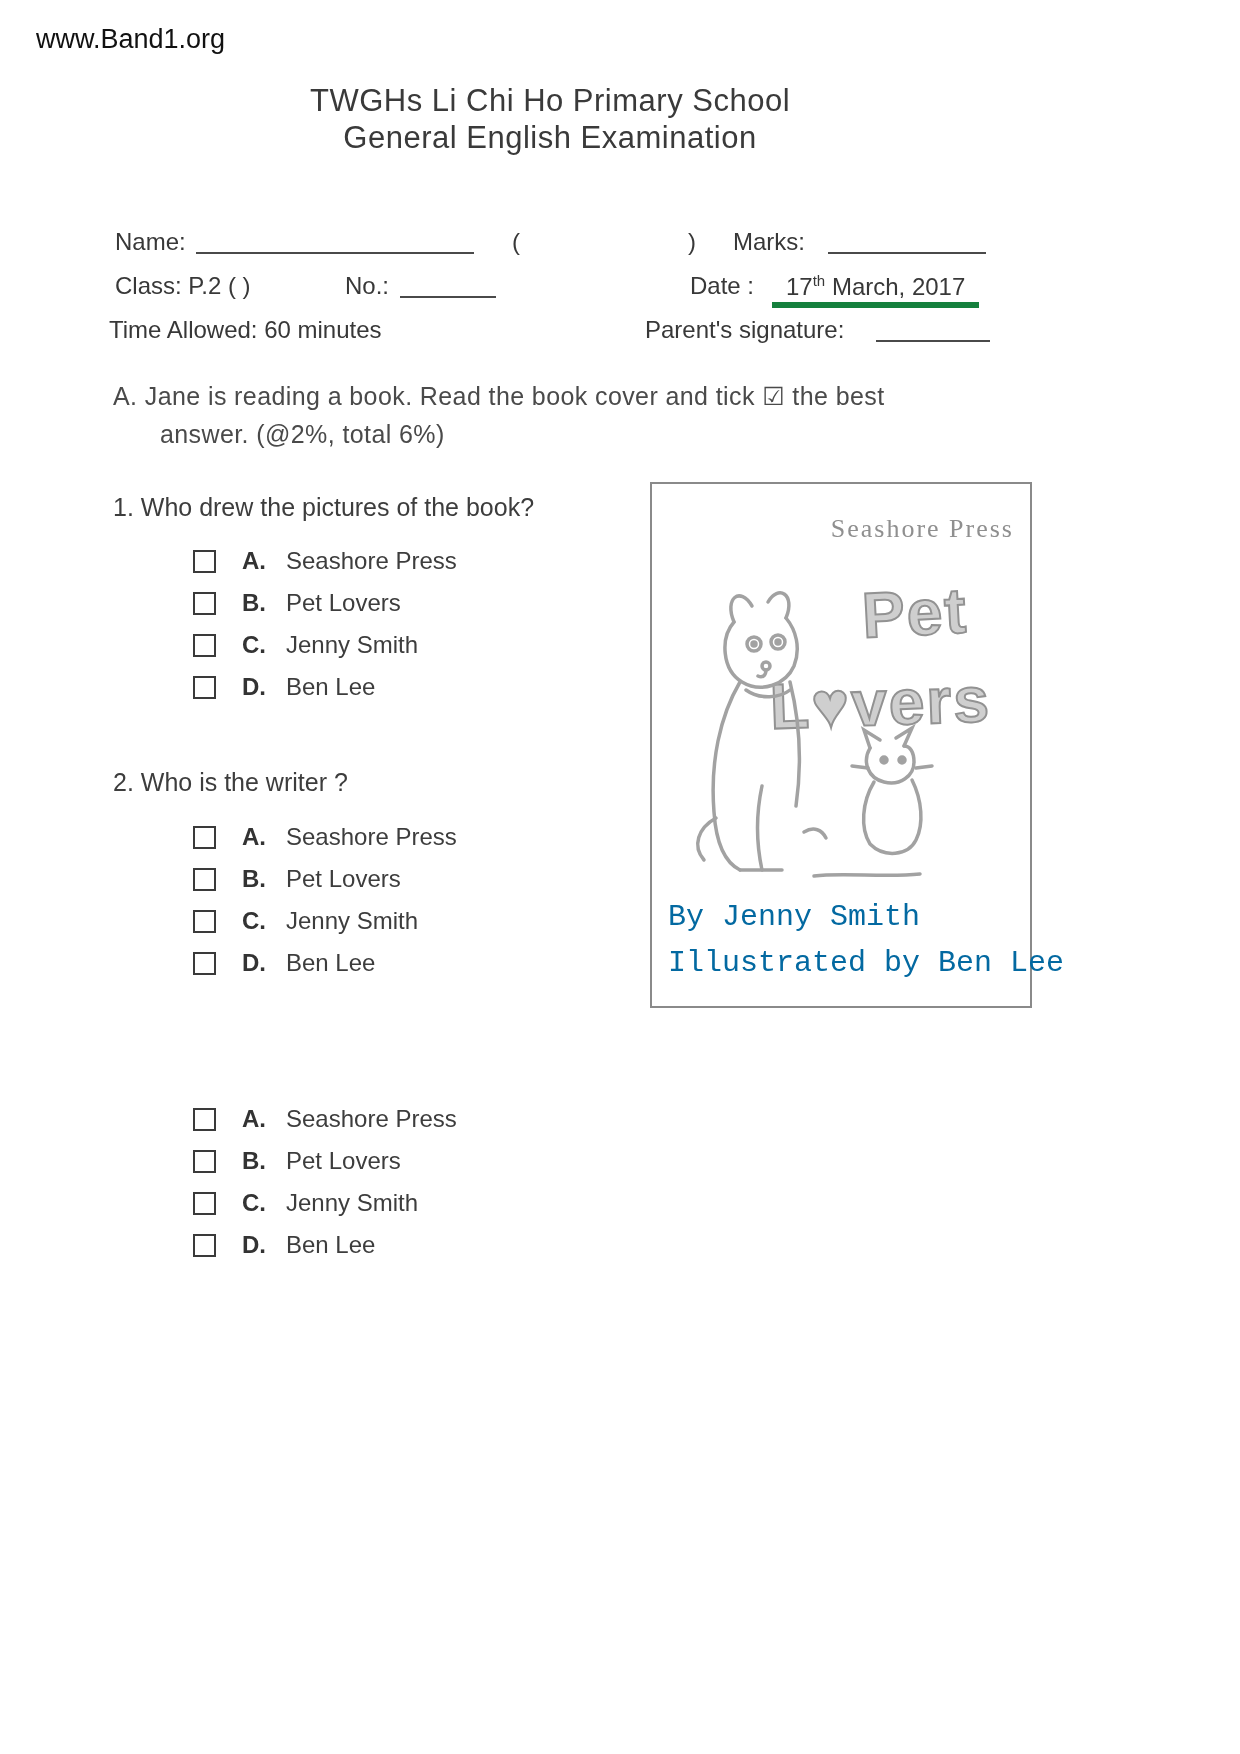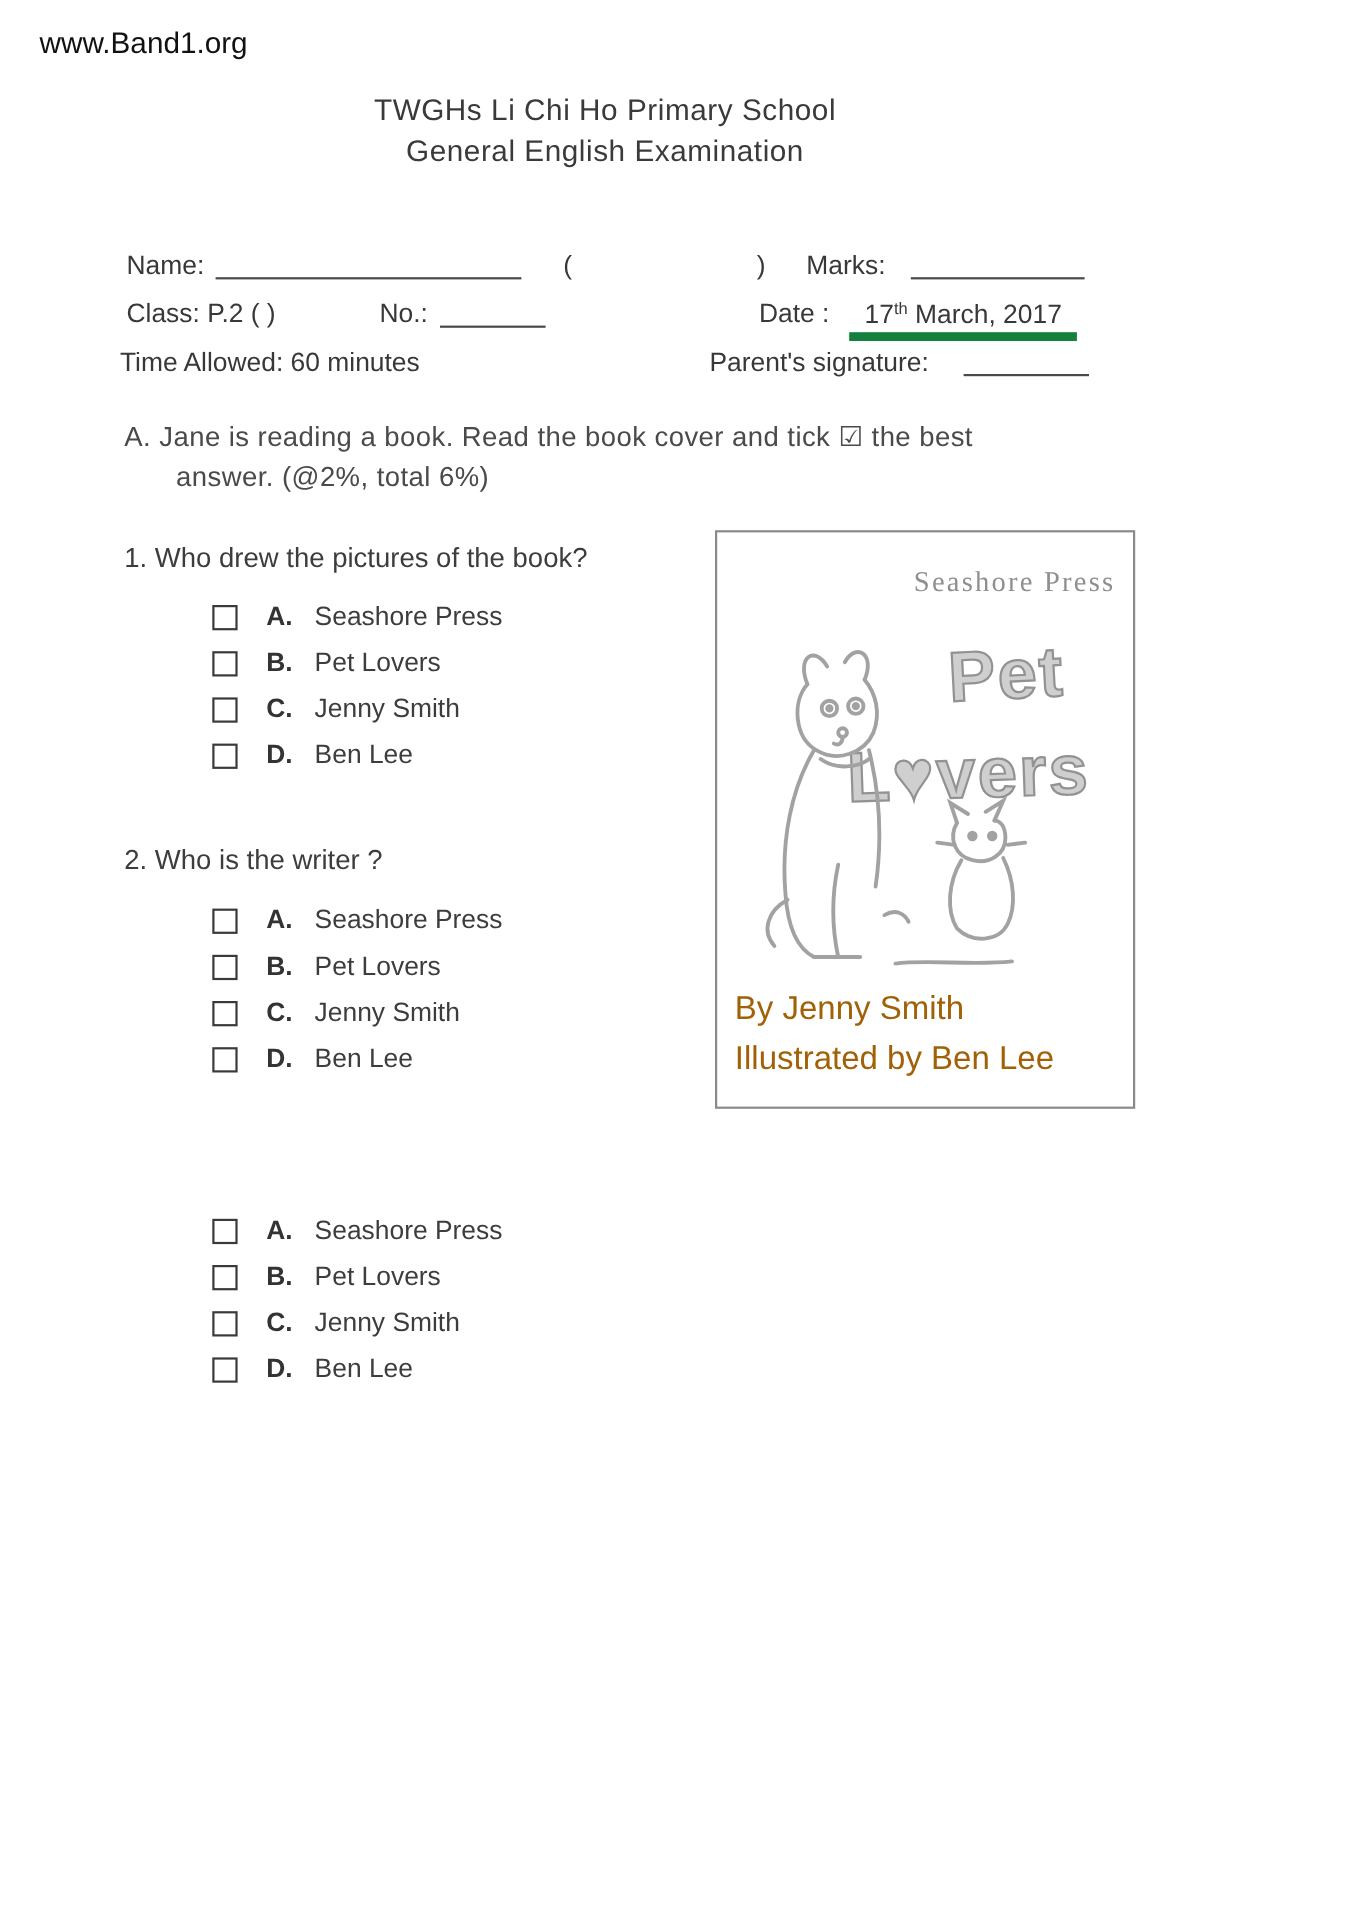--- a/index.html
+++ b/index.html
@@ -19,35 +19,35 @@
     font-size: 27px;
     color: #111111;
   }
   .header {
     position: absolute;
     left: 0; top: 82px;
     width: 1100px;
     text-align: center;
     color: #3a3a3a;
   }
-  .header .h-line { font-size: 27px; line-height: 37px; letter-spacing: 0.5px; }
+  .header .h-line { font-size: 31px; line-height: 37px; letter-spacing: 0.5px; }
   .lbl { position: absolute; font-size: 24px; color: #383838; white-space: nowrap; }
   .blank {
     position: absolute;
     border-bottom: 2px solid #4a4a4a;
     height: 30px;
   }
   .inline-blank {
     display: inline-block;
     border-bottom: 2px solid #4a4a4a;
     height: 24px;
     vertical-align: baseline;
   }
   .date-filled {
-    border-bottom: 8px solid #15803d;
+    border-bottom: 6px solid #15803d;
     padding: 0 14px 2px 14px;
     font-size: 24px;
     color: #383838;
   }
   .section-line { position: absolute; font-size: 25px; color: #4a4a4a; letter-spacing: 0.4px; }
   .q-title { position: absolute; font-size: 25px; color: #3d3d3d; white-space: nowrap; }
   .option-row {
     position: absolute;
     left: 193px;
     display: flex;
@@ -86,22 +86,22 @@
     -webkit-text-stroke: 2px #929292;
     letter-spacing: 2px;
     white-space: nowrap;
   }
   .cover-title.pet { left: 210px; top: 92px; transform: rotate(-3deg); }
   .cover-title.lovers { left: 118px; top: 182px; transform: rotate(-2deg); }
   .cover-byline {
     position: absolute;
     left: 16px;
     font-size: 30px;
-    color: #a16207;
-    font-family: Liberation Sans, sans-serif;
+    color: #0369a1;
+    font-family: Liberation Mono, monospace;
     white-space: nowrap;
   }
   .sketch { position: absolute; left: 12px; top: 96px; }
   .footer {
     position: absolute;
     left: 0; top: 1436px;
     width: 1110px;
     text-align: center;
     font-size: 18px;
     color: #777777;

